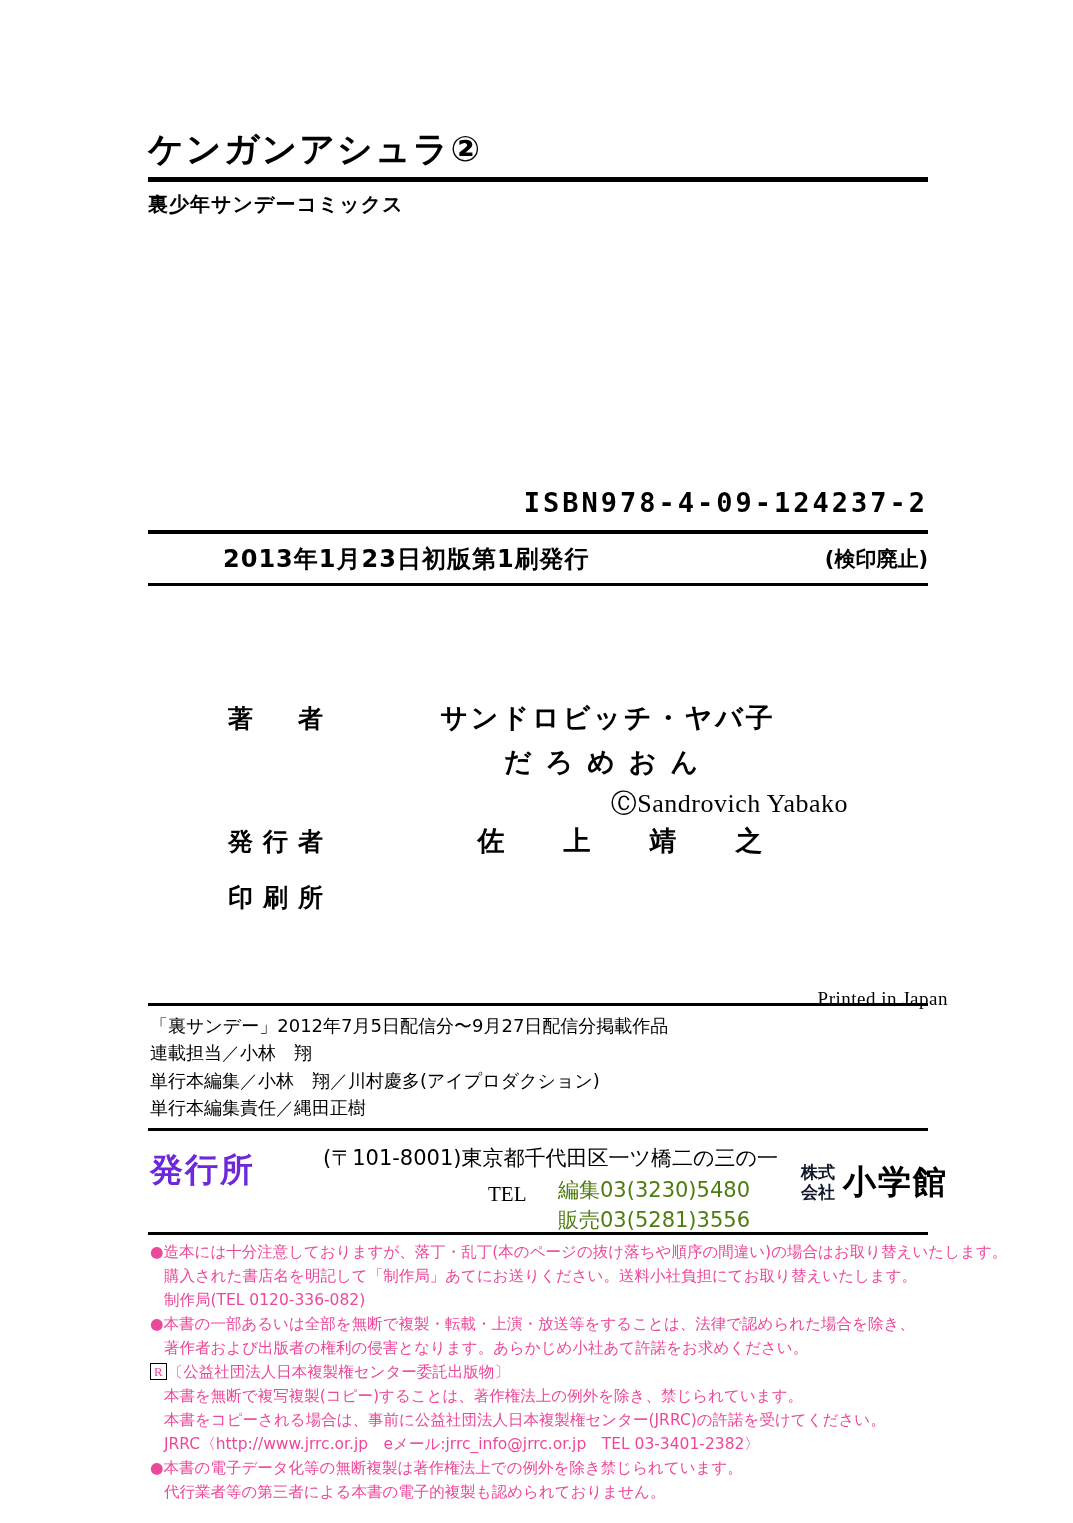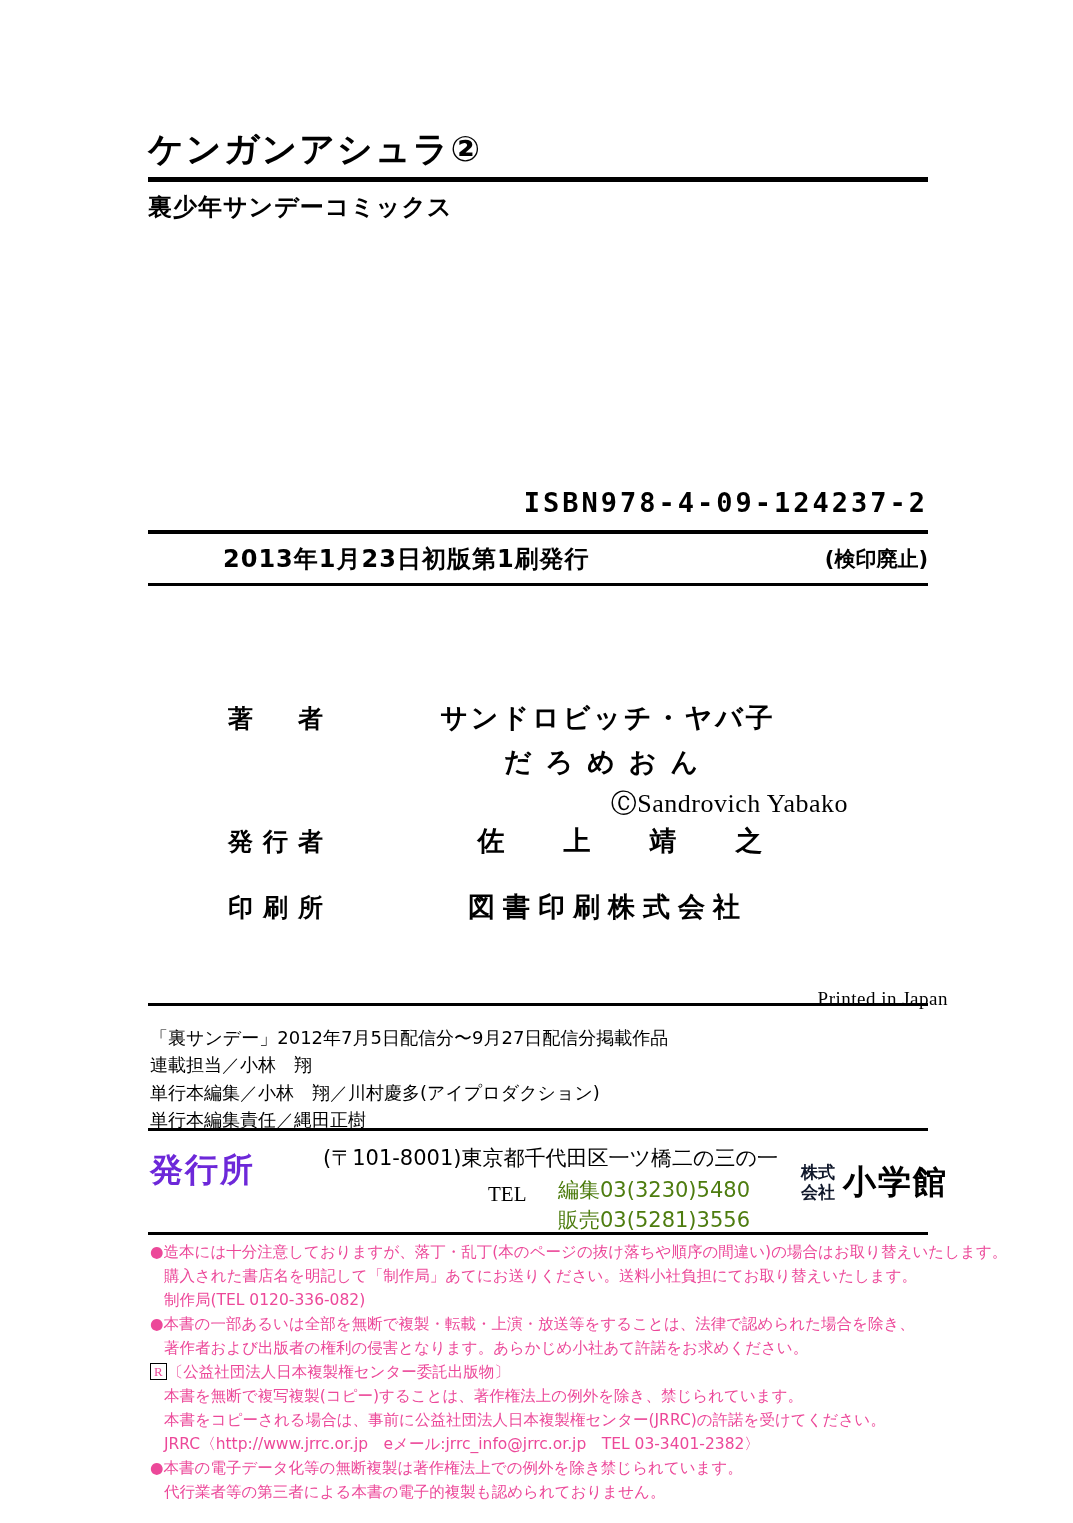--- a/index.html
+++ b/index.html
@@ -38,21 +38,21 @@
     color: #000;
     white-space: nowrap;
   }
   .rule-thick {
     border-top: 5px solid #000;
     margin-top: 7px;
   }
   .series-label {
     font-family: "DejaVu Sans", sans-serif;
     font-weight: bold;
-    font-size: 24px;
+    font-size: 20px;
     letter-spacing: 1px;
     margin-top: 9px;
     color: #000;
     white-space: nowrap;
   }
 
   
   .isbn {
     position: absolute;
     right: 145px;
@@ -192,21 +192,20 @@
   .serial-info {
     position: absolute;
     left: 150px;
     top: 1012px;
     width: 790px;
     font-family: "DejaVu Sans", sans-serif;
     font-size: 18px;
     line-height: 1.52;
     color: #000;
     white-space: nowrap;
-    margin-top: 12px;
   }
 
   
   .publisher-rule {
     position: absolute;
     left: 148px;
     top: 1128px;
     width: 780px;
     border-top: 3px solid #000;
   }
@@ -341,23 +340,22 @@
 
     <div class="credit-sub">だろめおん</div>
 
     <div class="credit-latin-line">ⒸSandrovich Yabako</div>
 
     <div class="credit-row" style="gap:40px;">
       <div class="credit-label">発行者</div>
       <div class="credit-value spaced">佐　上　靖　之</div>
     </div>
 
-    <div class="credit-row" style="margin-top:30px;">
+    <div class="credit-row" style="margin-top:22px;flex-direction:column;">
       <div class="credit-label">印刷所</div>
-      <div class="credit-value" style="letter-spacing:8px;">図書印刷株式会社</div>
     </div>
 
     <div class="printed-in-japan">Printed in Japan</div>
   </div>
 
   <div class="serial-rule"></div>
   <div class="serial-info">
     <div>「裏サンデー」2012年7月5日配信分〜9月27日配信分掲載作品</div>
     <div>連載担当／小林　翔</div>
     <div>単行本編集／小林　翔／川村慶多(アイプロダクション)</div>

